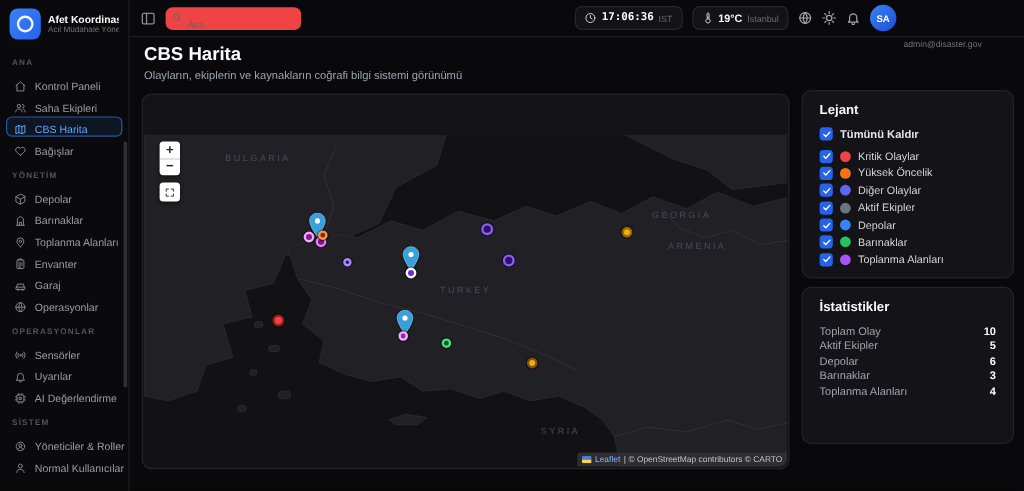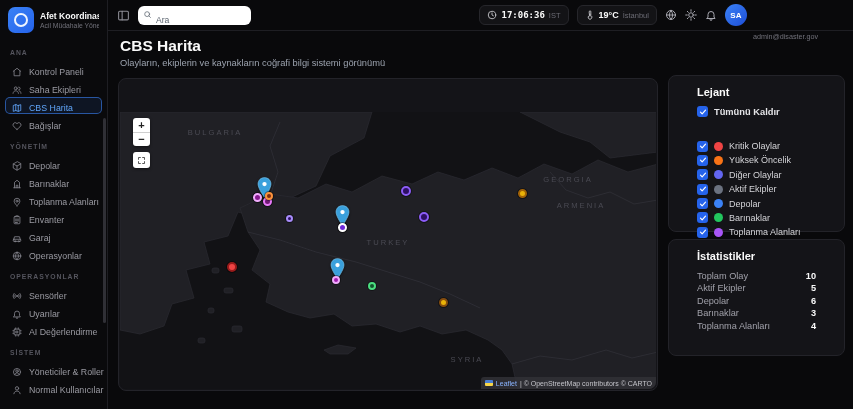--- a/index.html
+++ b/index.html
@@ -30,21 +30,21 @@
   .side-item.active .sicon { color:#60a5fa; }
   .side-scroll { position:absolute; right:1px; top:118px; width:3px; height:205px;
     background:#303036; border-radius:2px; }
 
   
   .topbar { position:absolute; left:108px; top:0; right:0; height:31px;
     border-bottom:1px solid #1e1e23; display:flex; align-items:center; padding:0 9px; gap:8px; }
   .panel-btn { width:13px; height:13px; color:#8b8b93; cursor:pointer; }
   .search-box { position:relative; width:113px; height:19px; }
   .search-box input { width:100%; height:100%; border:none; outline:none; border-radius:6px;
-    background:#ffffff; font-size:8.6px; padding:10px 6px 0 18px; color:#30343a;
+    background:#ef4444; font-size:8.6px; padding:10px 6px 0 18px; color:#30343a;
     font-family:"Liberation Sans",sans-serif; }
   .search-box input::placeholder { color:#5c6570; }
   .search-ic { position:absolute; left:5px; top:4.5px; width:9px; height:9px; color:#5c6570; }
   .topbar-spacer { flex:1; }
   .badge { display:flex; align-items:center; gap:4px; height:20px; padding:0 7px;
     background:#131316; border:1px solid #26262b; border-radius:6px; }
   .badge .bic { width:10px; height:10px; color:#d4d4d8; }
   .time-txt { font-family:"DejaVu Sans Mono","Liberation Mono",monospace; font-size:9px;
     font-weight:bold; color:#fafafa; }
   .dim { font-size:7.5px; color:#6b6b74; }
@@ -85,33 +85,33 @@
   .fs-ctl .ic { width:9px; height:9px; }
   .attrib { position:absolute; right:0; bottom:0; height:12px; display:flex; align-items:center;
     gap:3px; padding:0 4px; background:rgba(48,48,54,.88); font-size:7px; color:#c3c3c9;
     border-top-left-radius:3px; }
   .attrib .flag { width:8px; height:6px; display:inline-block; border-radius:1px; overflow:hidden; }
   .attrib .flag i { display:block; height:3px; }
   .attrib a { color:#8ab4ff; text-decoration:none; cursor:pointer; }
 
   
   .card { position:absolute; background:#141418; border:1px solid #232329; border-radius:8px;
-    padding:10px 28px; }
+    padding:10px 14px; }
   .legend-card { left:668px; top:75px; width:177px; height:157px; }
   .card-title { font-size:11px; font-weight:bold; color:#fafafa; }
   .leg-toggle { display:flex; align-items:center; gap:6px; margin-top:8px; cursor:pointer; }
   .leg-toggle-label { font-size:9.3px; font-weight:bold; color:#e4e4e7; }
   .cb { width:11px; height:11px; min-width:11px; border-radius:3px; background:#2563eb;
     display:flex; align-items:center; justify-content:center; color:#fff; }
   .cb svg { width:8px; height:8px; }
-  .leg-items { margin-top:24px; display:flex; flex-direction:column; gap:4.4px; }
+  .leg-items { margin-top:8px; display:flex; flex-direction:column; gap:4.4px; }
   .leg-row { display:flex; align-items:center; gap:6px; cursor:pointer; height:10px; }
   .leg-dot { width:9px; height:9px; min-width:9px; border-radius:50%; }
   .leg-label { font-size:9px; color:#d4d4d8; white-space:nowrap; }
-  .stats-card { left:668px; top:239px; width:177px; height:117px; }
+  .stats-card { left:668px; top:239px; width:177px; height:131px; }
   .stat-rows { margin-top:9px; display:flex; flex-direction:column; gap:3px; }
   .stat-row { display:flex; align-items:center; justify-content:space-between; height:9.5px; }
   .stat-label { font-size:9.2px; color:#a1a1aa; }
   .stat-value { font-size:9.2px; font-weight:bold; color:#fafafa; }
 </style>
 </head>
 <body>
 
 <div class="sidebar">
   <div class="brand">

